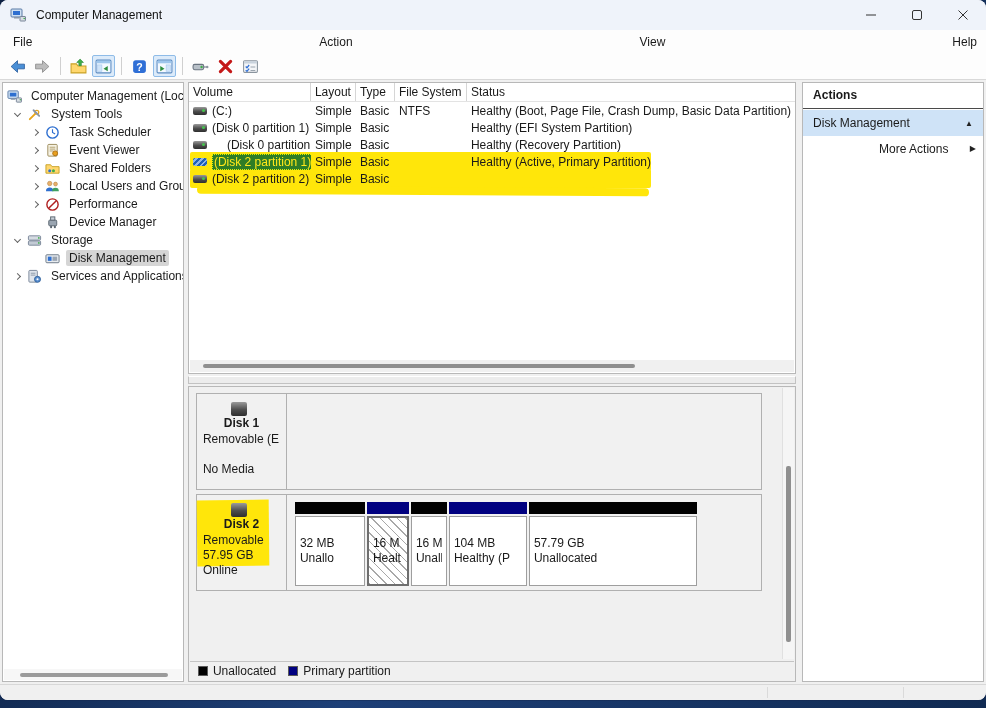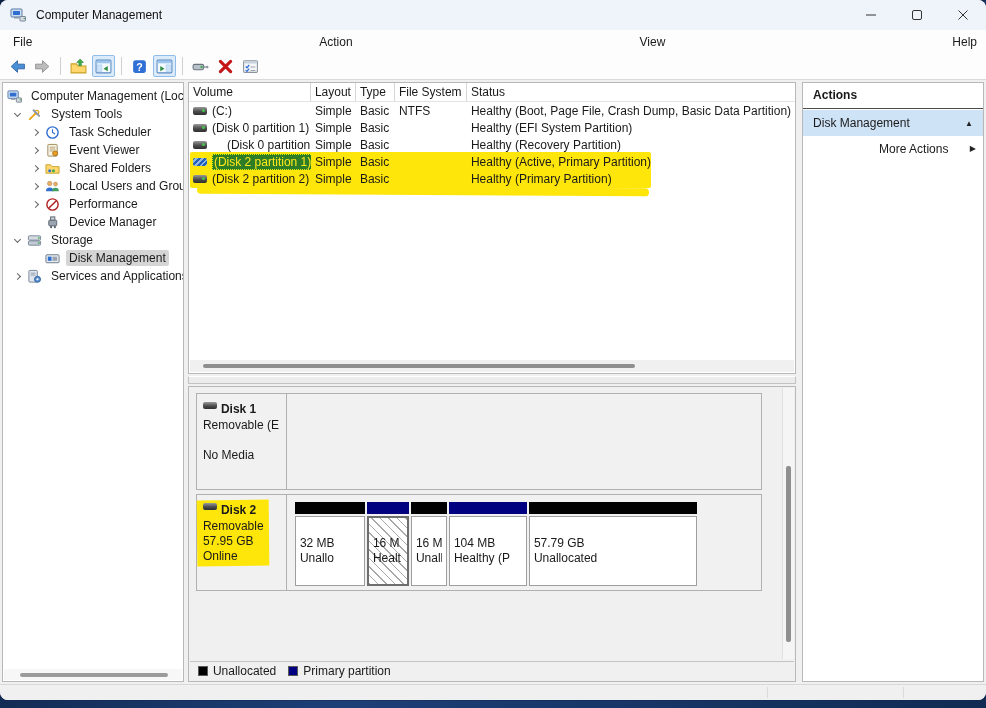--- a/index.html
+++ b/index.html
@@ -71,21 +71,21 @@
 
   .splitter { height:8px; margin:2px 0; background:#ececec; border:1px solid #c2c2c2; border-top-color:#ffffff; }
 
   
   .graph-pane { flex:1; background:#f0f0f0; border:1px solid #b8b8b8; position:relative; overflow:hidden; }
   .disk-row { position:absolute; left:7px; width:566px; height:97px; border:1px solid #b0b0b0; background:#f1f1f1; display:flex; }
   .disk-label { width:90px; border-right:1px solid #b0b0b0; padding:8px 6px 0 6px; position:relative; }
   .disk-label .yellow-mark { position:absolute; left:0; top:5px; width:72px; height:66px; background:var(--yellow);
                              transform:rotate(-.6deg); z-index:0; }
   .disk-label .lbl-content { position:relative; z-index:1; }
-  .disk-name-row { display:flex; font-weight:bold; margin-bottom:2px; }
+  .disk-name-row { display:flex; align-items:center; font-weight:bold; margin-bottom:2px;flex-direction:column; }
   .disk-name-row .drive-glyph { width:16px; height:7px; }
   .disk-name-row .drive-glyph::after { display:none; }
   .disk-line { height:15px; line-height:15px; white-space:nowrap; overflow:hidden; }
   .disk-track { flex:1; position:relative; padding:7px 0 0 8px; display:flex; }
   .seg { display:flex; flex-direction:column; margin-right:2px; height:84px; flex:0 0 auto; }
   .seg-bar { height:12px; margin-bottom:2px; }
   .seg-body { flex:1; background:#fff; border:1px solid #9e9e9e; padding:0 4px; display:flex; flex-direction:column;
               justify-content:center; overflow:hidden; }
   .seg-body.hatched { background:#fff repeating-linear-gradient(45deg,#a8a8a8 0 1px,transparent 1px 6px); border:2px solid #6e6e6e; }
   .seg-line { height:15px; line-height:15px; white-space:nowrap; overflow:hidden; font-size:12px; }
@@ -440,21 +440,20 @@
               <div class="vol-cell" style="flex: 1 1 0%;">Healthy (Active, Primary Partition)</div>
             </div>
             <div class="vol-row hl">
               <div class="vol-cell" style="width: 122px;">
                 <span class="drive-glyph"></span>
                 <span>(Disk 2 partition 2)</span>
               </div>
               <div class="vol-cell" style="width: 45px;">Simple</div>
               <div class="vol-cell" style="width: 39px;">Basic</div>
               <div class="vol-cell" style="width: 72px;"></div>
-              <div class="vol-cell" style="flex: 1 1 0%;">Healthy (Primary Partition)</div>
             </div>
           </div>
         <div class="marker-stroke"></div>
         <div class="vol-hscroll">
             <div class="thumb"></div>
           </div>
       </div>
       <div class="splitter"></div>
       <div class="graph-pane" id="graphPane">
           <div class="disk-row" style="top: 107px;">

